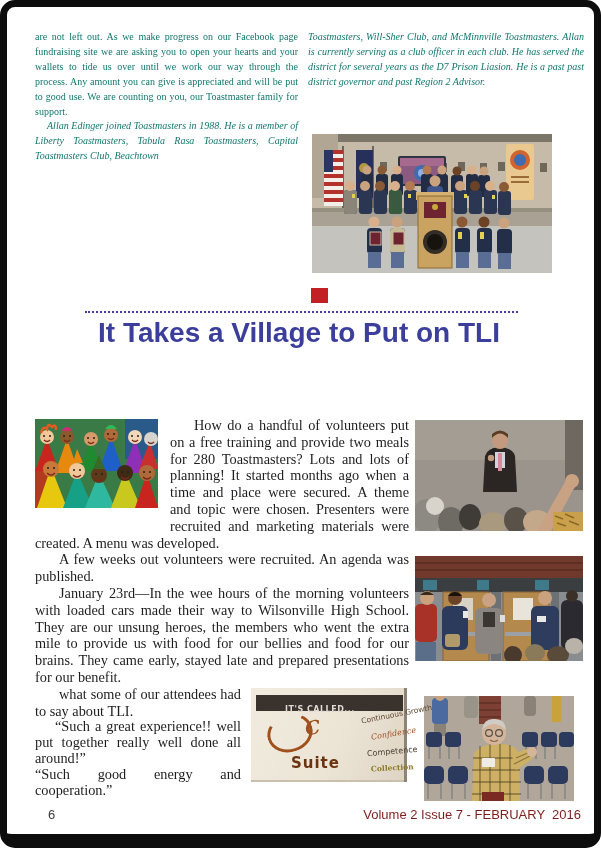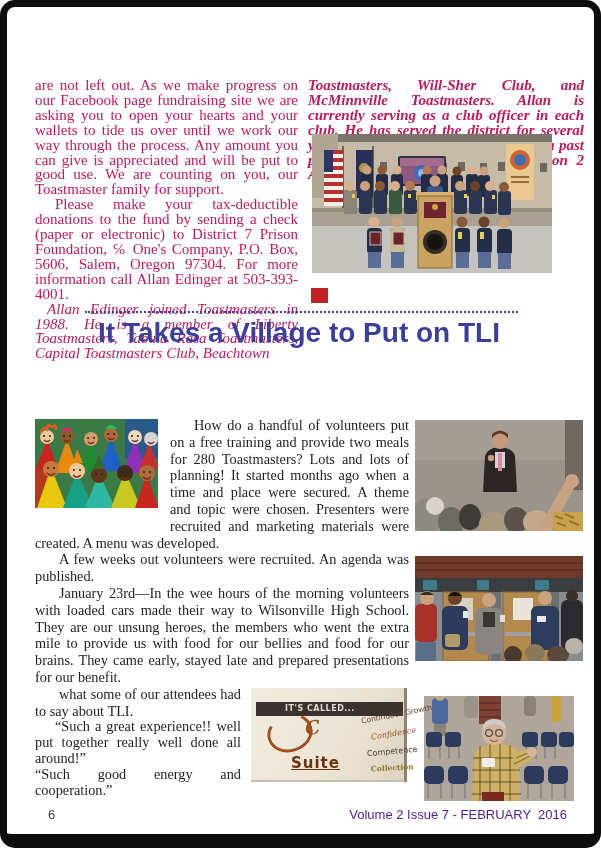--- a/index.html
+++ b/index.html
@@ -3,27 +3,27 @@
 <meta charset="utf-8">
 <style>
   * { margin:0; padding:0; box-sizing:border-box; }
   html,body { background:#ffffff; }
   body { width:601px; height:848px; position:relative; font-family:"Liberation Serif", serif; }
   .frame { position:absolute; left:0; top:0; width:601px; height:848px; background:#fff; }
   .frame-border { position:absolute; inset:0; border:7px solid #0d0d0d; border-bottom-width:14px;
                   border-radius:15px; pointer-events:none; z-index:50; }
 
   
-  .col { position:absolute; top:30px; font-size:15px; line-height:14.9px; color:#be185d;
-         text-align:justify;margin-top:48px; }
+  .col { position:absolute; top:30px; font-size:10px; line-height:14.9px; color:#0f766e;
+         text-align:justify; }
   .col-left  { left:35px;  width:263px; }
   .col-right { left:308px; width:276px; }
   .col p.ind { text-indent:20px; }
   .col p.bio { font-style:italic; text-indent:12px; }
-  .col p.bio-cont { font-style:italic;font-weight:bold; }
+  .col p.bio-cont { font-style:italic; }
 
   .group-photo { position:absolute; left:312px; top:134px; width:240px; height:139px; overflow:hidden; }
   .red-mark { position:absolute; left:311px; top:288px; width:17px; height:15px; background:#c32026; }
 
   .dotted-divider { position:absolute; left:85px; top:311px; width:433px; height:0;
                     border-top:2.5px dotted #3a3e9c; }
 
   .headline { position:absolute; left:35px; top:317px; width:528px; text-align:center;
               font-family:"Liberation Sans", sans-serif; font-weight:700; font-size:28px;
               color:#3b3f9b; letter-spacing:0; }
@@ -36,52 +36,51 @@
   .article p.quote.no-ind { text-indent:0; }
   .crowd-illustration { float:left; width:123px; height:89px; margin:2px 12px 18px 0; overflow:hidden; }
   .rail { float:right; width:168px; margin:3px 0 0 6px; }
   .rail .ph { width:168px; overflow:hidden; }
   .rail .ph.p1 { height:111px; margin-bottom:25px; }
   .rail .ph.p2 { height:105px; margin-bottom:35px; }
   .rail .ph.p3 { height:105px; width:150px; margin-left:9px; }
   .slide-float { float:right; width:156px; height:94px; margin:2px 2px 8px 10px; position:relative;
                  background:linear-gradient(115deg,#f1ebdf 0%,#ece5d6 55%,#ddd3c2 100%);
                  box-shadow:inset -3px 0 0 #8d8376, inset 0 -2px 0 #c9bfae; }
-  .slide-header { position:absolute; left:5px; top:14px; right:4px; height:14px; background:#39322d;
-                  color:#ded9d2; font:700 8px/14px "DejaVu Sans", sans-serif; padding:0 5px;
+  .slide-header { position:absolute; left:5px; top:7px; right:4px; height:14px; background:#39322d;
+                  color:#ded9d2; font:700 8px/14px "DejaVu Sans", sans-serif; padding:8px 5px;
                   letter-spacing:.5px; }
   .slide-ring { position:absolute; left:16px; top:26px; width:46px; height:38px;
                 border:3px solid #a0501c; border-radius:50%; transform:rotate(-18deg);
                 border-top-color:transparent; }
   .slide-letter { position:absolute; left:30px; top:30px; font:700 italic 19px "DejaVu Serif", serif;
                   color:#a0501c; transform:rotate(-8deg); }
   .slide-suite { position:absolute; left:16px; top:66px; font:700 15px "DejaVu Sans", sans-serif;
-                 color:#6b3410; letter-spacing:1px;text-decoration:underline; }
+                 color:#6b3410; letter-spacing:1px; }
   .slide-item { position:absolute; font-family:"DejaVu Sans", sans-serif; white-space:nowrap; }
   .slide-item.i0 { left:86px; top:21px; font-size:7.5px; color:#5f4632; transform:rotate(-11deg); }
   .slide-item.i1 { left:96px; top:40px; font-size:8px;  color:#a5502a; font-style:italic;
                    font-family:"DejaVu Serif", serif; transform:rotate(-9deg); }
   .slide-item.i2 { left:92px; top:57px; font-size:8px;  color:#4f4338; transform:rotate(-5deg); }
   .slide-item.i3 { left:96px; top:73px; font-size:7.5px; color:#8a7a28; font-weight:700;
                    font-family:"DejaVu Serif", serif; transform:rotate(-3deg); }
 
   .footer-left  { position:absolute; left:48px; top:807px; font:13px "Liberation Sans", sans-serif;
                   color:#3b3b3b; }
-  .footer-right { position:absolute; right:34px; top:807px; font:13px "Liberation Sans", sans-serif;
-                  color:#4c1d95; white-space:pre; }
+  .footer-right { position:absolute; right:20px; top:807px; font:13px "Liberation Sans", sans-serif;
+                  color:#7f1d1d; white-space:pre; }
   svg { display:block; }
 </style>
 </head>
 <body>
 
 <div class="frame">
 
   <div class="col col-left">
     <p>are not left out. As we make progress on our Facebook page fundraising site we are asking you to open your hearts and your wallets to tide us over until we work our way through the process. Any amount you can give is appreciated and will be put to good use. We are counting on you, our Toastmaster family for support.</p>
-    <p class="ind">Please make your tax-deductible donations to the fund by sending a check (paper or electronic) to District 7 Prison Foundation, ℅ One's Company, P.O. Box, 5606, Salem, Oregon 97304. For more information call Allan Edinger at 503-393-4001.</p>
     <p class="bio">Allan Edinger joined Toastmasters in 1988. He is a member of Liberty Toastmasters, Tabula Rasa Toastmasters, Capital Toastmasters Club, Beachtown</p>
   </div>
 
   <div class="col col-right">
     <p class="bio-cont">Toastmasters, Will-Sher Club, and McMinnville Toastmasters. Allan is currently serving as a club officer in each club. He has served the district for several years as the D7 Prison Liasion. He is a past past district governor and past Region 2 Advisor.</p>
   </div>
 
   <div class="group-photo">
     <svg width="240" height="139" viewBox="0 0 240 139">
       <rect width="240" height="139" fill="#c6bba8"></rect>

